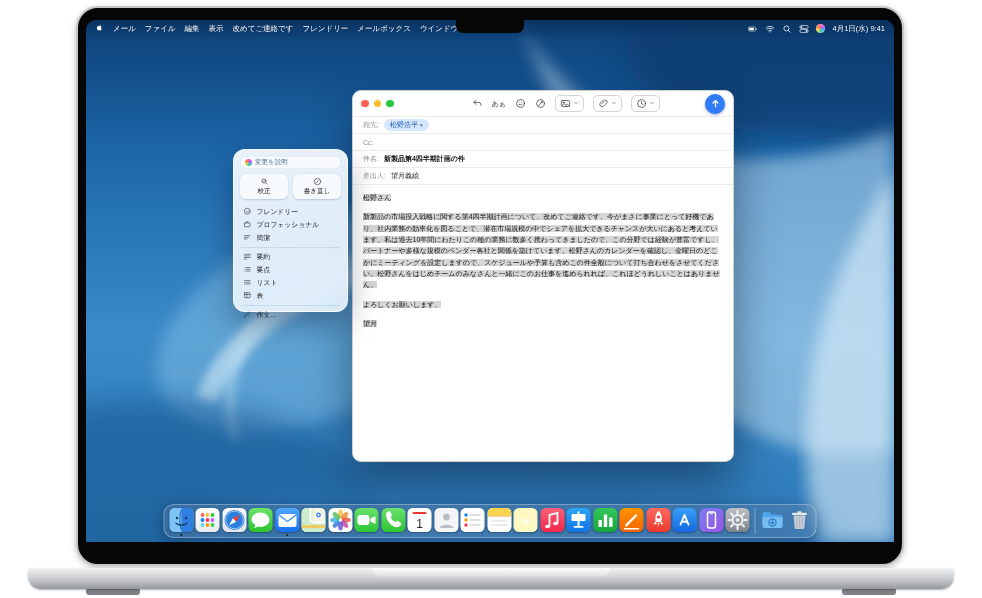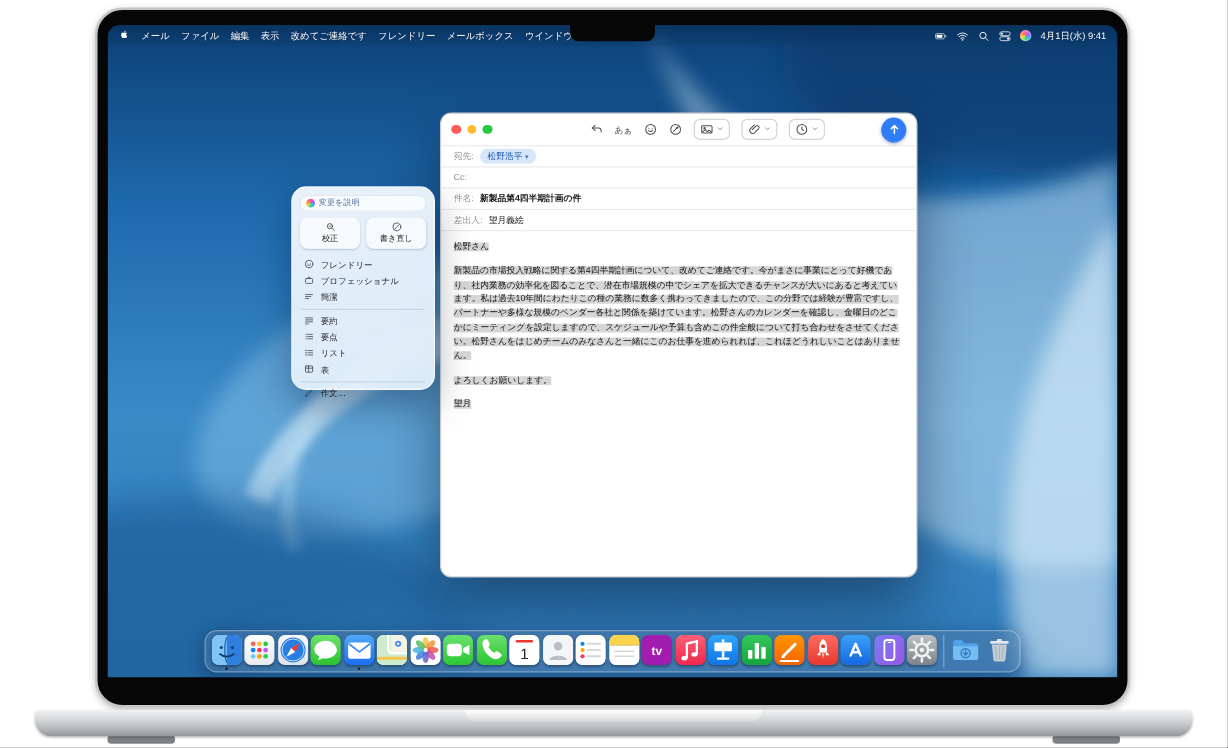--- a/index.html
+++ b/index.html
@@ -519,21 +519,21 @@
             <svg viewBox="0 0 24 24">
               <rect width="24" height="24" fill="#fff"></rect>
               <rect width="24" height="7.5" fill="#fbd34d"></rect>
               <rect y="7.5" width="24" height="1" fill="#e7b83c"></rect>
               <line x1="4" y1="13" x2="20" y2="13" stroke="#d8d8d8" stroke-width="1.2"></line>
               <line x1="4" y1="17" x2="20" y2="17" stroke="#d8d8d8" stroke-width="1.2"></line>
             </svg>
           </div>
         </div>
         <div class="dock-item">
-          <div class="dock-tile" style="background: #a21caf;">
+          <div class="dock-tile" style="background: #fef9c3;">
             <svg viewBox="0 0 24 24">
               <text x="12" y="16" font-size="9.5" font-family="sans-serif" font-weight="bold" fill="#fff" text-anchor="middle">tv</text>
             </svg>
           </div>
         </div>
         <div class="dock-item">
           <div class="dock-tile" style="background: linear-gradient(rgb(252, 96, 118), rgb(242, 39, 76));">
             <svg viewBox="0 0 24 24">
               <path d="M9 18.5V7l8-2v10.5" fill="none" stroke="#fff" stroke-width="1.8"></path>
               <ellipse cx="7" cy="18.5" rx="2.4" ry="1.8" fill="#fff"></ellipse>

